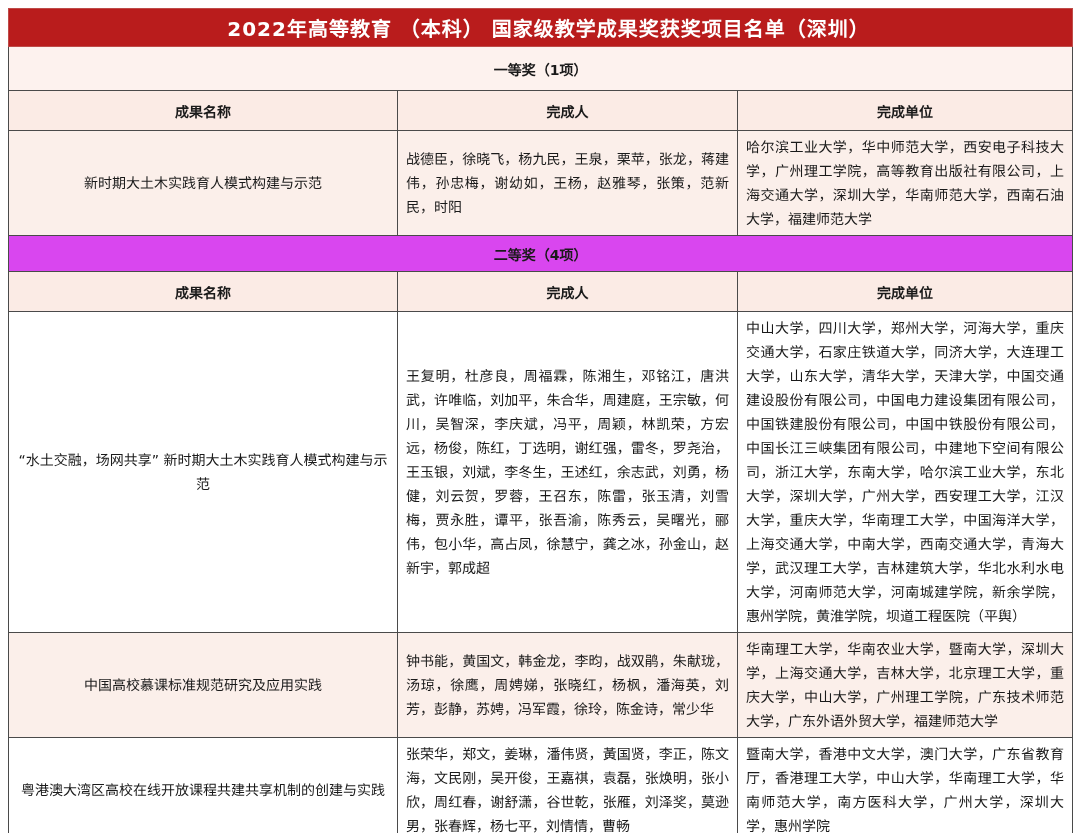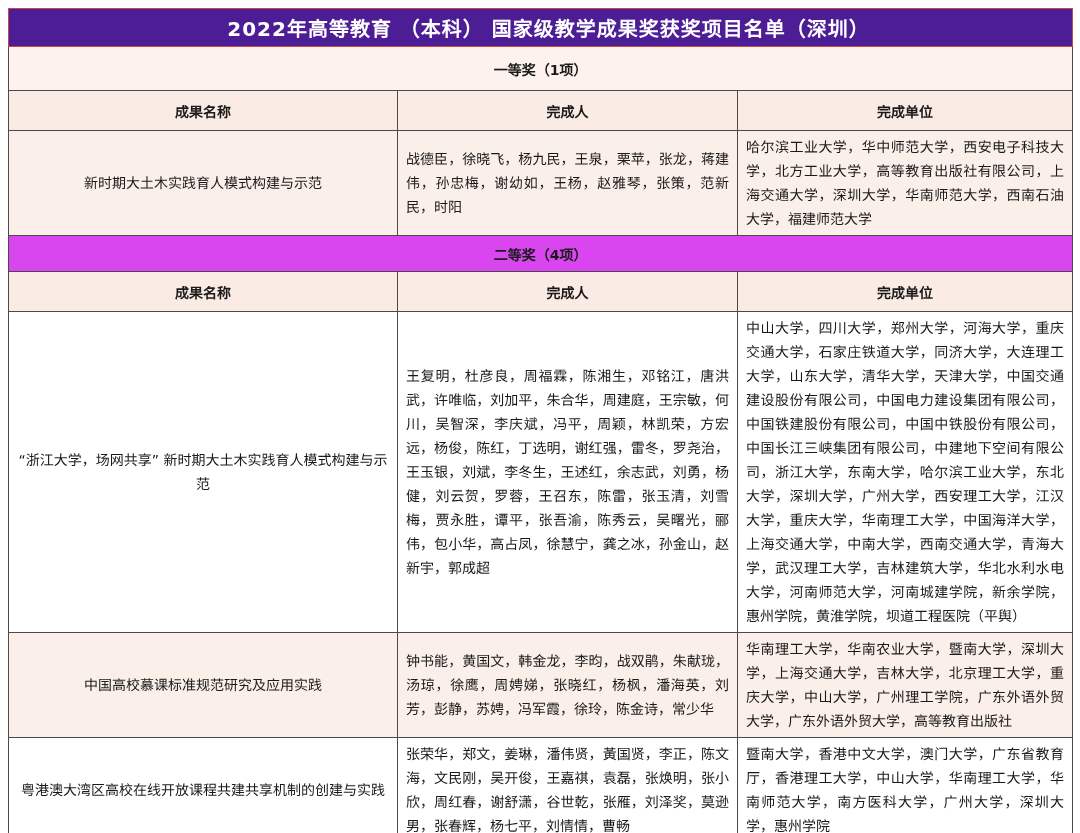--- a/index.html
+++ b/index.html
@@ -15,21 +15,21 @@
   col.c1{width:389px;} col.c2{width:340px;} col.c3{width:335px;}
   td{
     border:1px solid #4a4a4a;
     vertical-align:middle;
     font-size:14px;
     padding:4px 8px;
     box-sizing:border-box;
     word-break:break-all;
   }
   tr.title-row td{
-    background:#4c1d95;color:#ffffff;border:1px solid #be4b48;
+    background:#b91c1c;color:#ffffff;border:1px solid #be4b48;
     text-align:center;font-weight:bold;font-size:20px;height:38px;
     letter-spacing:1px;
     padding-left:24px;
   }
   tr.band td{
     text-align:center;font-weight:bold;font-size:14px;background:#fdf2ee;margin-left:9px;
   }
   tr.band.white td{background:#d946ef;}
   tr.band1 td{height:44px;}
   tr.band2 td{height:36px;}
@@ -67,43 +67,43 @@
 
     <tr class="colhead">
       <td>成果名称</td>
       <td>完成人</td>
       <td>完成单位</td>
     </tr>
 
     <tr class="data shade r1">
       <td class="name">新时期大土木实践育人模式构建与示范</td>
       <td class="list">战德臣，徐晓飞，杨九民，王泉，栗苹，张龙，蒋建伟，孙忠梅，谢幼如，王杨，赵雅琴，张策，范新民，时阳</td>
-      <td class="list">哈尔滨工业大学，华中师范大学，西安电子科技大学，北方工业大学，高等教育出版社有限公司，上海交通大学，深圳大学，华南师范大学，西南石油大学，福建师范大学</td>
+      <td class="list">哈尔滨工业大学，华中师范大学，西安电子科技大学，广州理工学院，高等教育出版社有限公司，上海交通大学，深圳大学，华南师范大学，西南石油大学，福建师范大学</td>
     </tr>
 
     <tr class="band band2 white">
       <td colspan="3">二等奖（4项）</td>
     </tr>
 
     <tr class="colhead">
       <td>成果名称</td>
       <td>完成人</td>
       <td>完成单位</td>
     </tr>
 
     <tr class="data r2">
-      <td class="name">“浙江大学，场网共享” 新时期大土木实践育人模式构建与示范</td>
+      <td class="name">“水土交融，场网共享” 新时期大土木实践育人模式构建与示范</td>
       <td class="list">王复明，杜彦良，周福霖，陈湘生，邓铭江，唐洪武，许唯临，刘加平，朱合华，周建庭，王宗敏，何川，吴智深，李庆斌，冯平，周颖，林凯荣，方宏远，杨俊，陈红，丁选明，谢红强，雷冬，罗尧治，王玉银，刘斌，李冬生，王述红，余志武，刘勇，杨健，刘云贺，罗蓉，王召东，陈雷，张玉清，刘雪梅，贾永胜，谭平，张吾渝，陈秀云，吴曙光，郦伟，包小华，高占凤，徐慧宁，龚之冰，孙金山，赵新宇，郭成超</td>
       <td class="list">中山大学，四川大学，郑州大学，河海大学，重庆交通大学，石家庄铁道大学，同济大学，大连理工大学，山东大学，清华大学，天津大学，中国交通建设股份有限公司，中国电力建设集团有限公司，中国铁建股份有限公司，中国中铁股份有限公司，中国长江三峡集团有限公司，中建地下空间有限公司，浙江大学，东南大学，哈尔滨工业大学，东北大学，深圳大学，广州大学，西安理工大学，江汉大学，重庆大学，华南理工大学，中国海洋大学，上海交通大学，中南大学，西南交通大学，青海大学，武汉理工大学，吉林建筑大学，华北水利水电大学，河南师范大学，河南城建学院，新余学院，惠州学院，黄淮学院，坝道工程医院（平舆）</td>
     </tr>
 
     <tr class="data shade r3">
       <td class="name">中国高校慕课标准规范研究及应用实践</td>
       <td class="list">钟书能，黄国文，韩金龙，李昀，战双鹃，朱献珑，汤琼，徐鹰，周娉娣，张晓红，杨枫，潘海英，刘芳，彭静，苏娉，冯军霞，徐玲，陈金诗，常少华</td>
-      <td class="list">华南理工大学，华南农业大学，暨南大学，深圳大学，上海交通大学，吉林大学，北京理工大学，重庆大学，中山大学，广州理工学院，广东外语外贸大学，广东外语外贸大学，高等教育出版社</td>
+      <td class="list">华南理工大学，华南农业大学，暨南大学，深圳大学，上海交通大学，吉林大学，北京理工大学，重庆大学，中山大学，广州理工学院，广东技术师范大学，广东外语外贸大学，福建师范大学</td>
     </tr>
 
     <tr class="data r4">
       <td class="name">粤港澳大湾区高校在线开放课程共建共享机制的创建与实践</td>
       <td class="list">张荣华，郑文，姜琳，潘伟贤，黃国贤，李正，陈文海，文民刚，吴开俊，王嘉祺，袁磊，张焕明，张小欣，周红春，谢舒潇，谷世乾，张雁，刘泽奖，莫逊男，张春辉，杨七平，刘情情，曹畅</td>
       <td class="list">暨南大学，香港中文大学，澳门大学，广东省教育厅，香港理工大学，中山大学，华南理工大学，华南师范大学，南方医科大学，广州大学，深圳大学，惠州学院</td>
     </tr>
 
   </tbody>
     </table>

